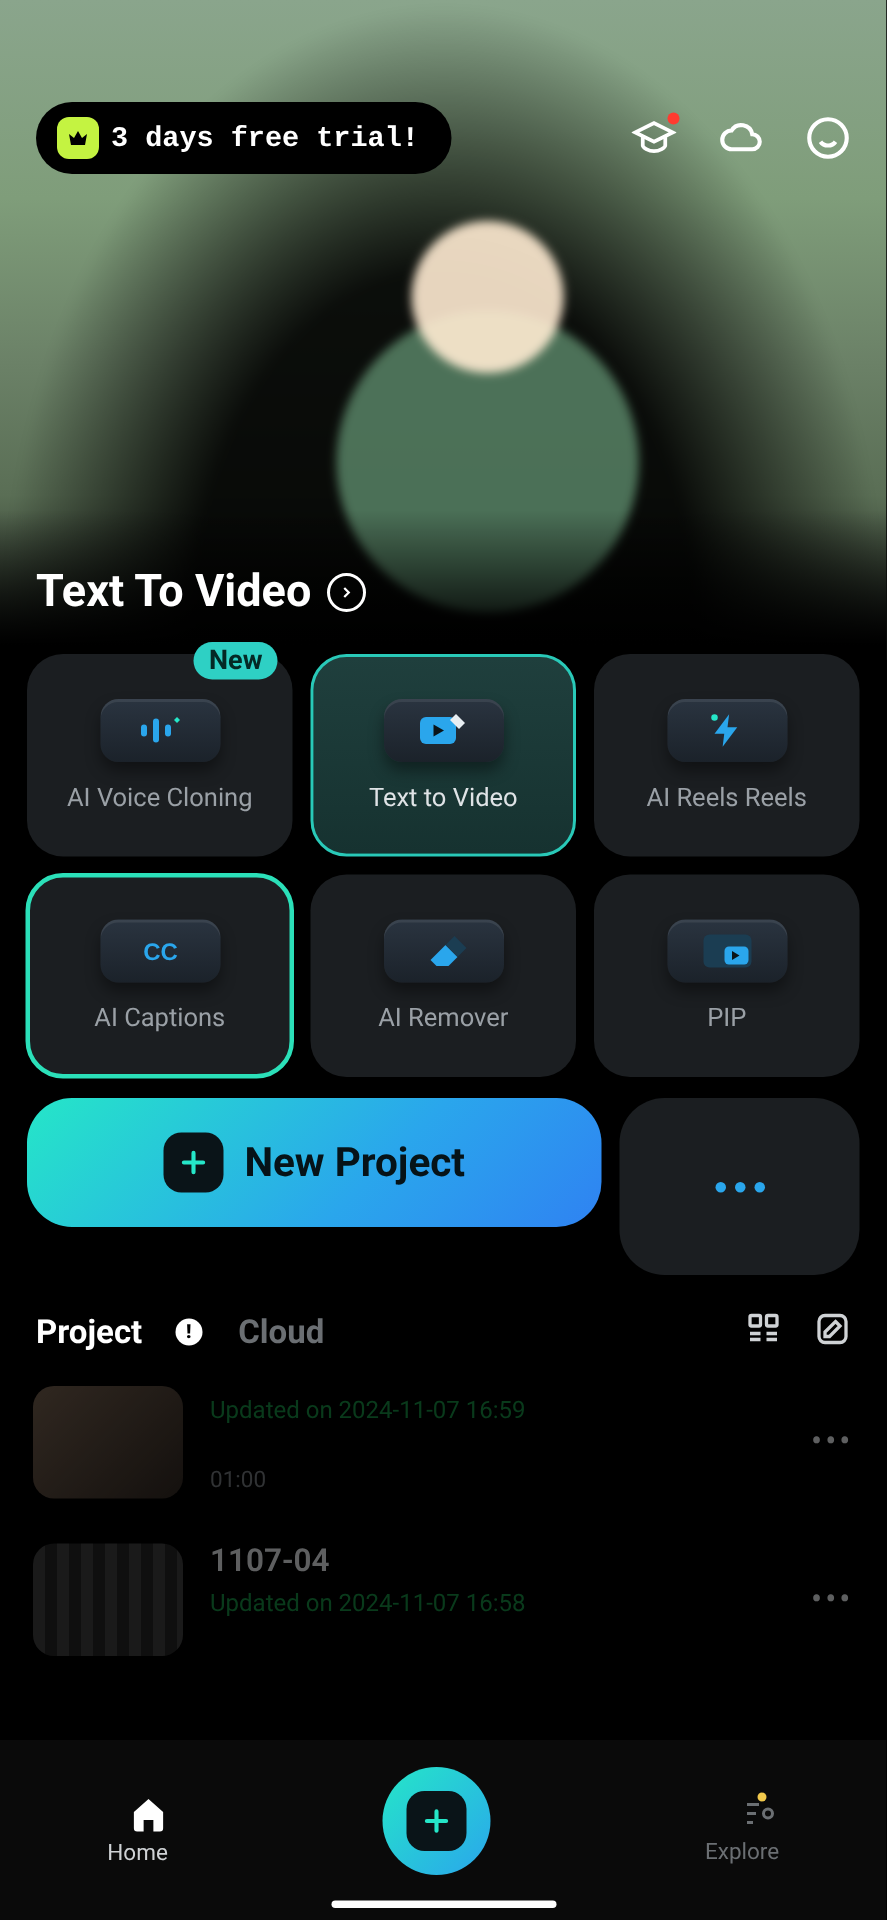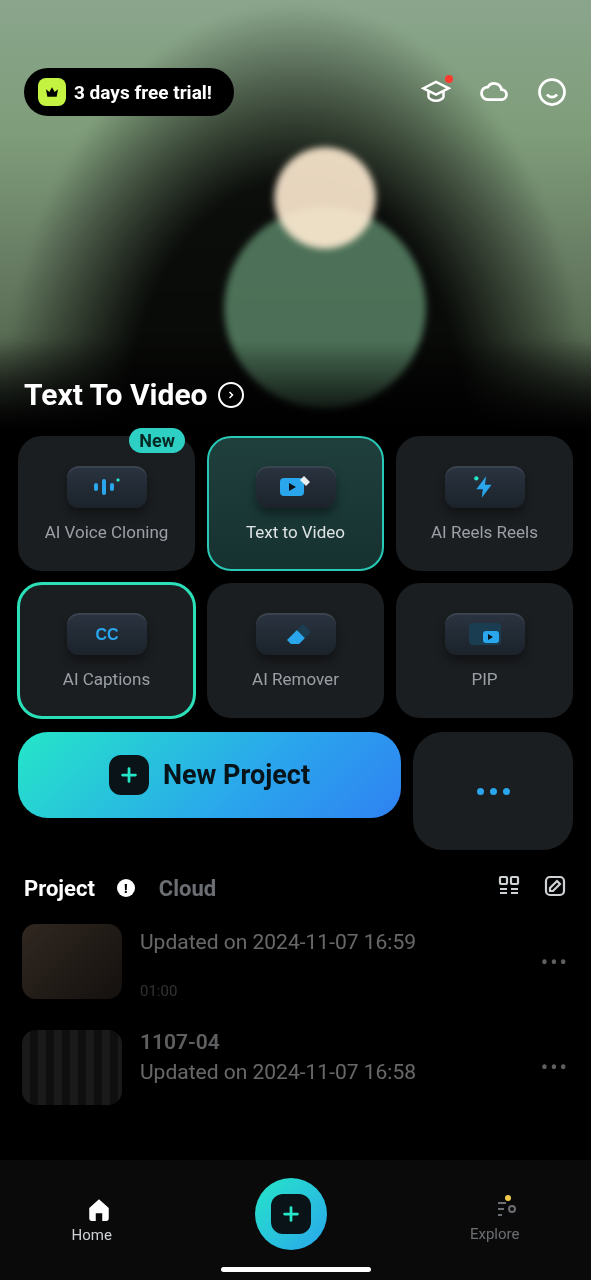--- a/index.html
+++ b/index.html
@@ -37,20 +37,21 @@
   }
   .top-bar {
     position: absolute;
     top: 68px;
     left: 24px;
     right: 24px;
     display: flex;
     align-items: center;
     justify-content: space-between;
     z-index: 5;
+    font-family: Liberation Mono, monospace;
   }
   .trial-pill {
     background: #000;
     border-radius: 999px;
     padding: 10px 22px 10px 14px;
     display: flex;
     align-items: center;
     gap: 8px;
     font-weight: 700;
     font-size: 19px;
@@ -210,21 +211,21 @@
   .thumb {
     width:100px;height:75px;border-radius:14px;
     background: linear-gradient(135deg,#6b5848,#2d2520);
     flex-shrink:0;
   }
   .thumb.film {
     background: repeating-linear-gradient(90deg,#3a3a3a 0 8px,#222 8px 16px);
   }
   .proj-meta { flex:1; }
   .proj-name { font-size:21px; font-weight:600; color:#d0d3d6; }
-  .proj-sub { font-size:21px; color:#e5e5e5; margin-top:6px; }
+  .proj-sub { font-size:16px; color:#15803d; margin-top:6px; }
   .proj-dur { font-size:15px; color:#6b6f73; margin-top:28px; }
   .proj-more { color:#d0d3d6; font-size:22px; letter-spacing:2px; align-self:center; }
 
   .bottom-nav {
     position:absolute;
     left:0;right:0;bottom:0;
     height:120px;
     background:#0a0a0a;
     display:flex;
     align-items:center;

